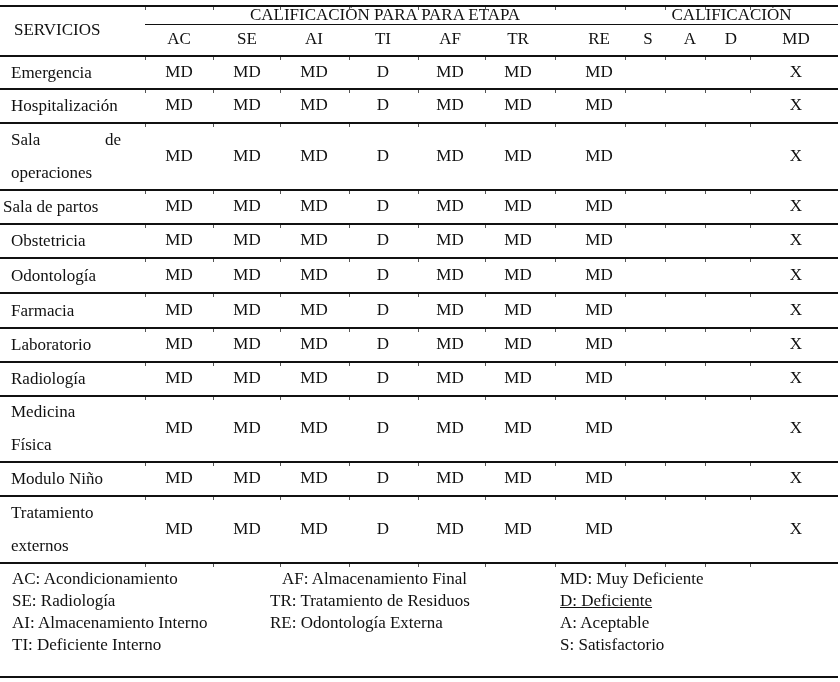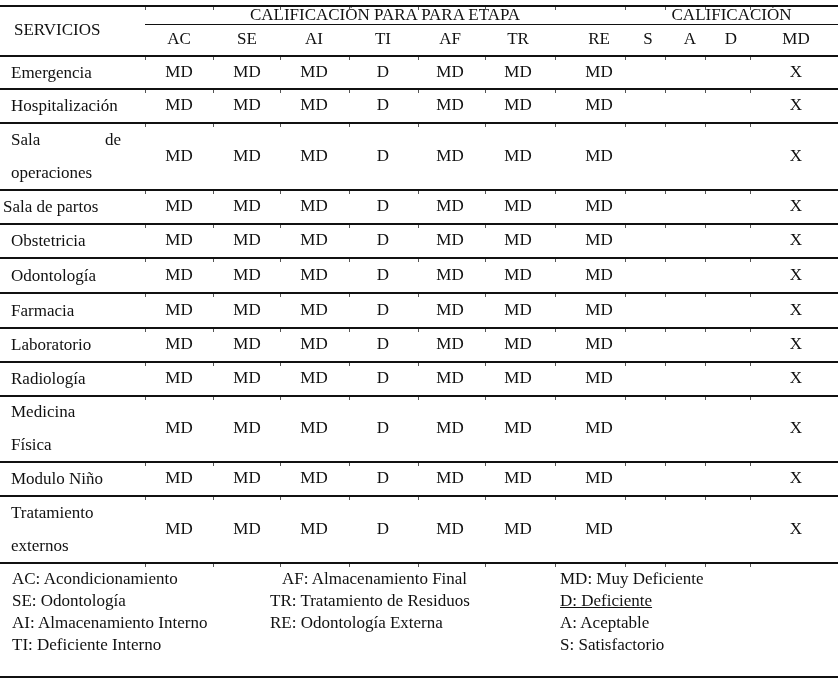--- a/index.html
+++ b/index.html
@@ -376,21 +376,21 @@
     <div class="tick" style="left: 280px; top: 564px;"></div>
     <div class="tick" style="left: 349px; top: 564px;"></div>
     <div class="tick" style="left: 418px; top: 564px;"></div>
     <div class="tick" style="left: 485px; top: 564px;"></div>
     <div class="tick" style="left: 555px; top: 564px;"></div>
     <div class="tick" style="left: 625px; top: 564px;"></div>
     <div class="tick" style="left: 665px; top: 564px;"></div>
     <div class="tick" style="left: 705px; top: 564px;"></div>
     <div class="tick" style="left: 750px; top: 564px;"></div>
     <div class="leg" style="left: 12px; top: 568px;">AC: Acondicionamiento</div>
-    <div class="leg" style="left: 12px; top: 590px;">SE: Odontología</div>
+    <div class="leg" style="left: 12px; top: 590px;">SE: Radiología</div>
     <div class="leg" style="left: 12px; top: 612px;">AI: Almacenamiento Interno</div>
     <div class="leg" style="left: 12px; top: 634px;">TI: Deficiente Interno</div>
     <div class="leg" style="left: 270px; top: 568px; margin-left: 12px;">AF: Almacenamiento Final</div>
     <div class="leg" style="left: 270px; top: 590px;">TR: Tratamiento de Residuos</div>
     <div class="leg" style="left: 270px; top: 612px;">RE: Odontología Externa</div>
     <div class="leg" style="left: 560px; top: 568px;">MD: Muy Deficiente</div>
     <div class="leg" style="left: 560px; top: 590px; text-decoration: underline;">D: Deficiente</div>
     <div class="leg" style="left: 560px; top: 612px;">A: Aceptable</div>
     <div class="leg" style="left: 560px; top: 634px;">S: Satisfactorio</div>
     <div class="hline" style="top: 676px;"></div>

